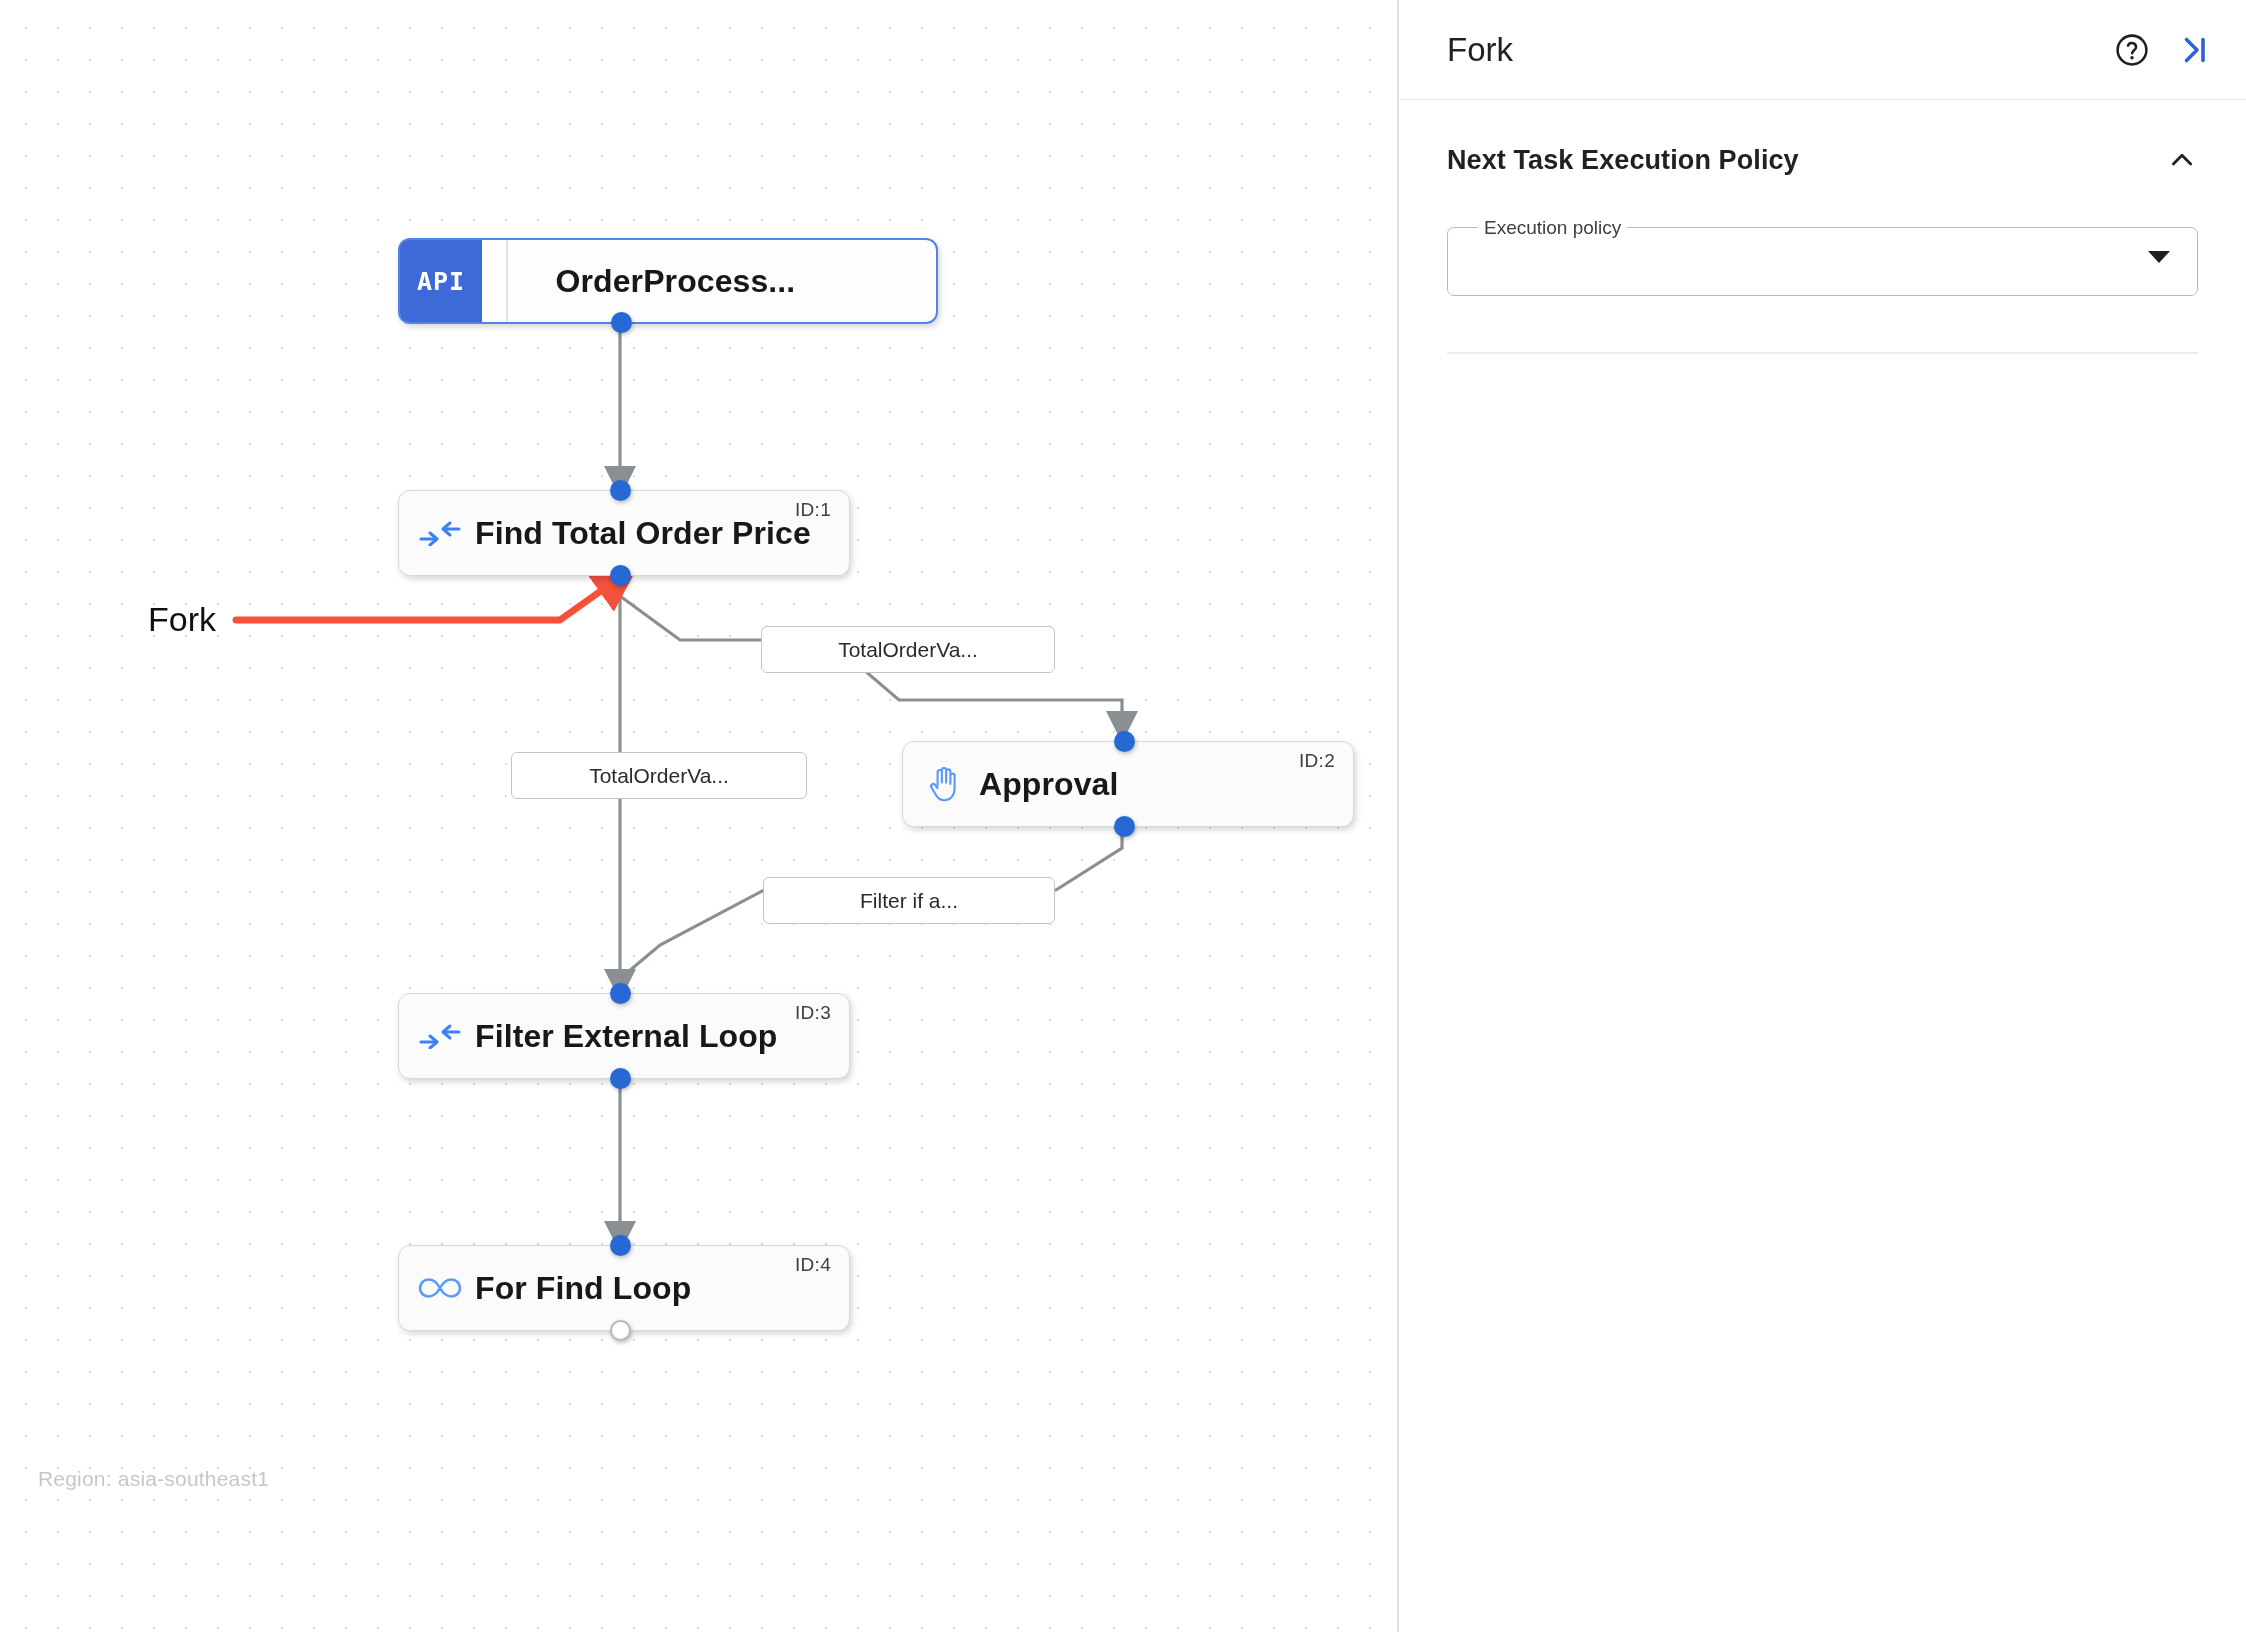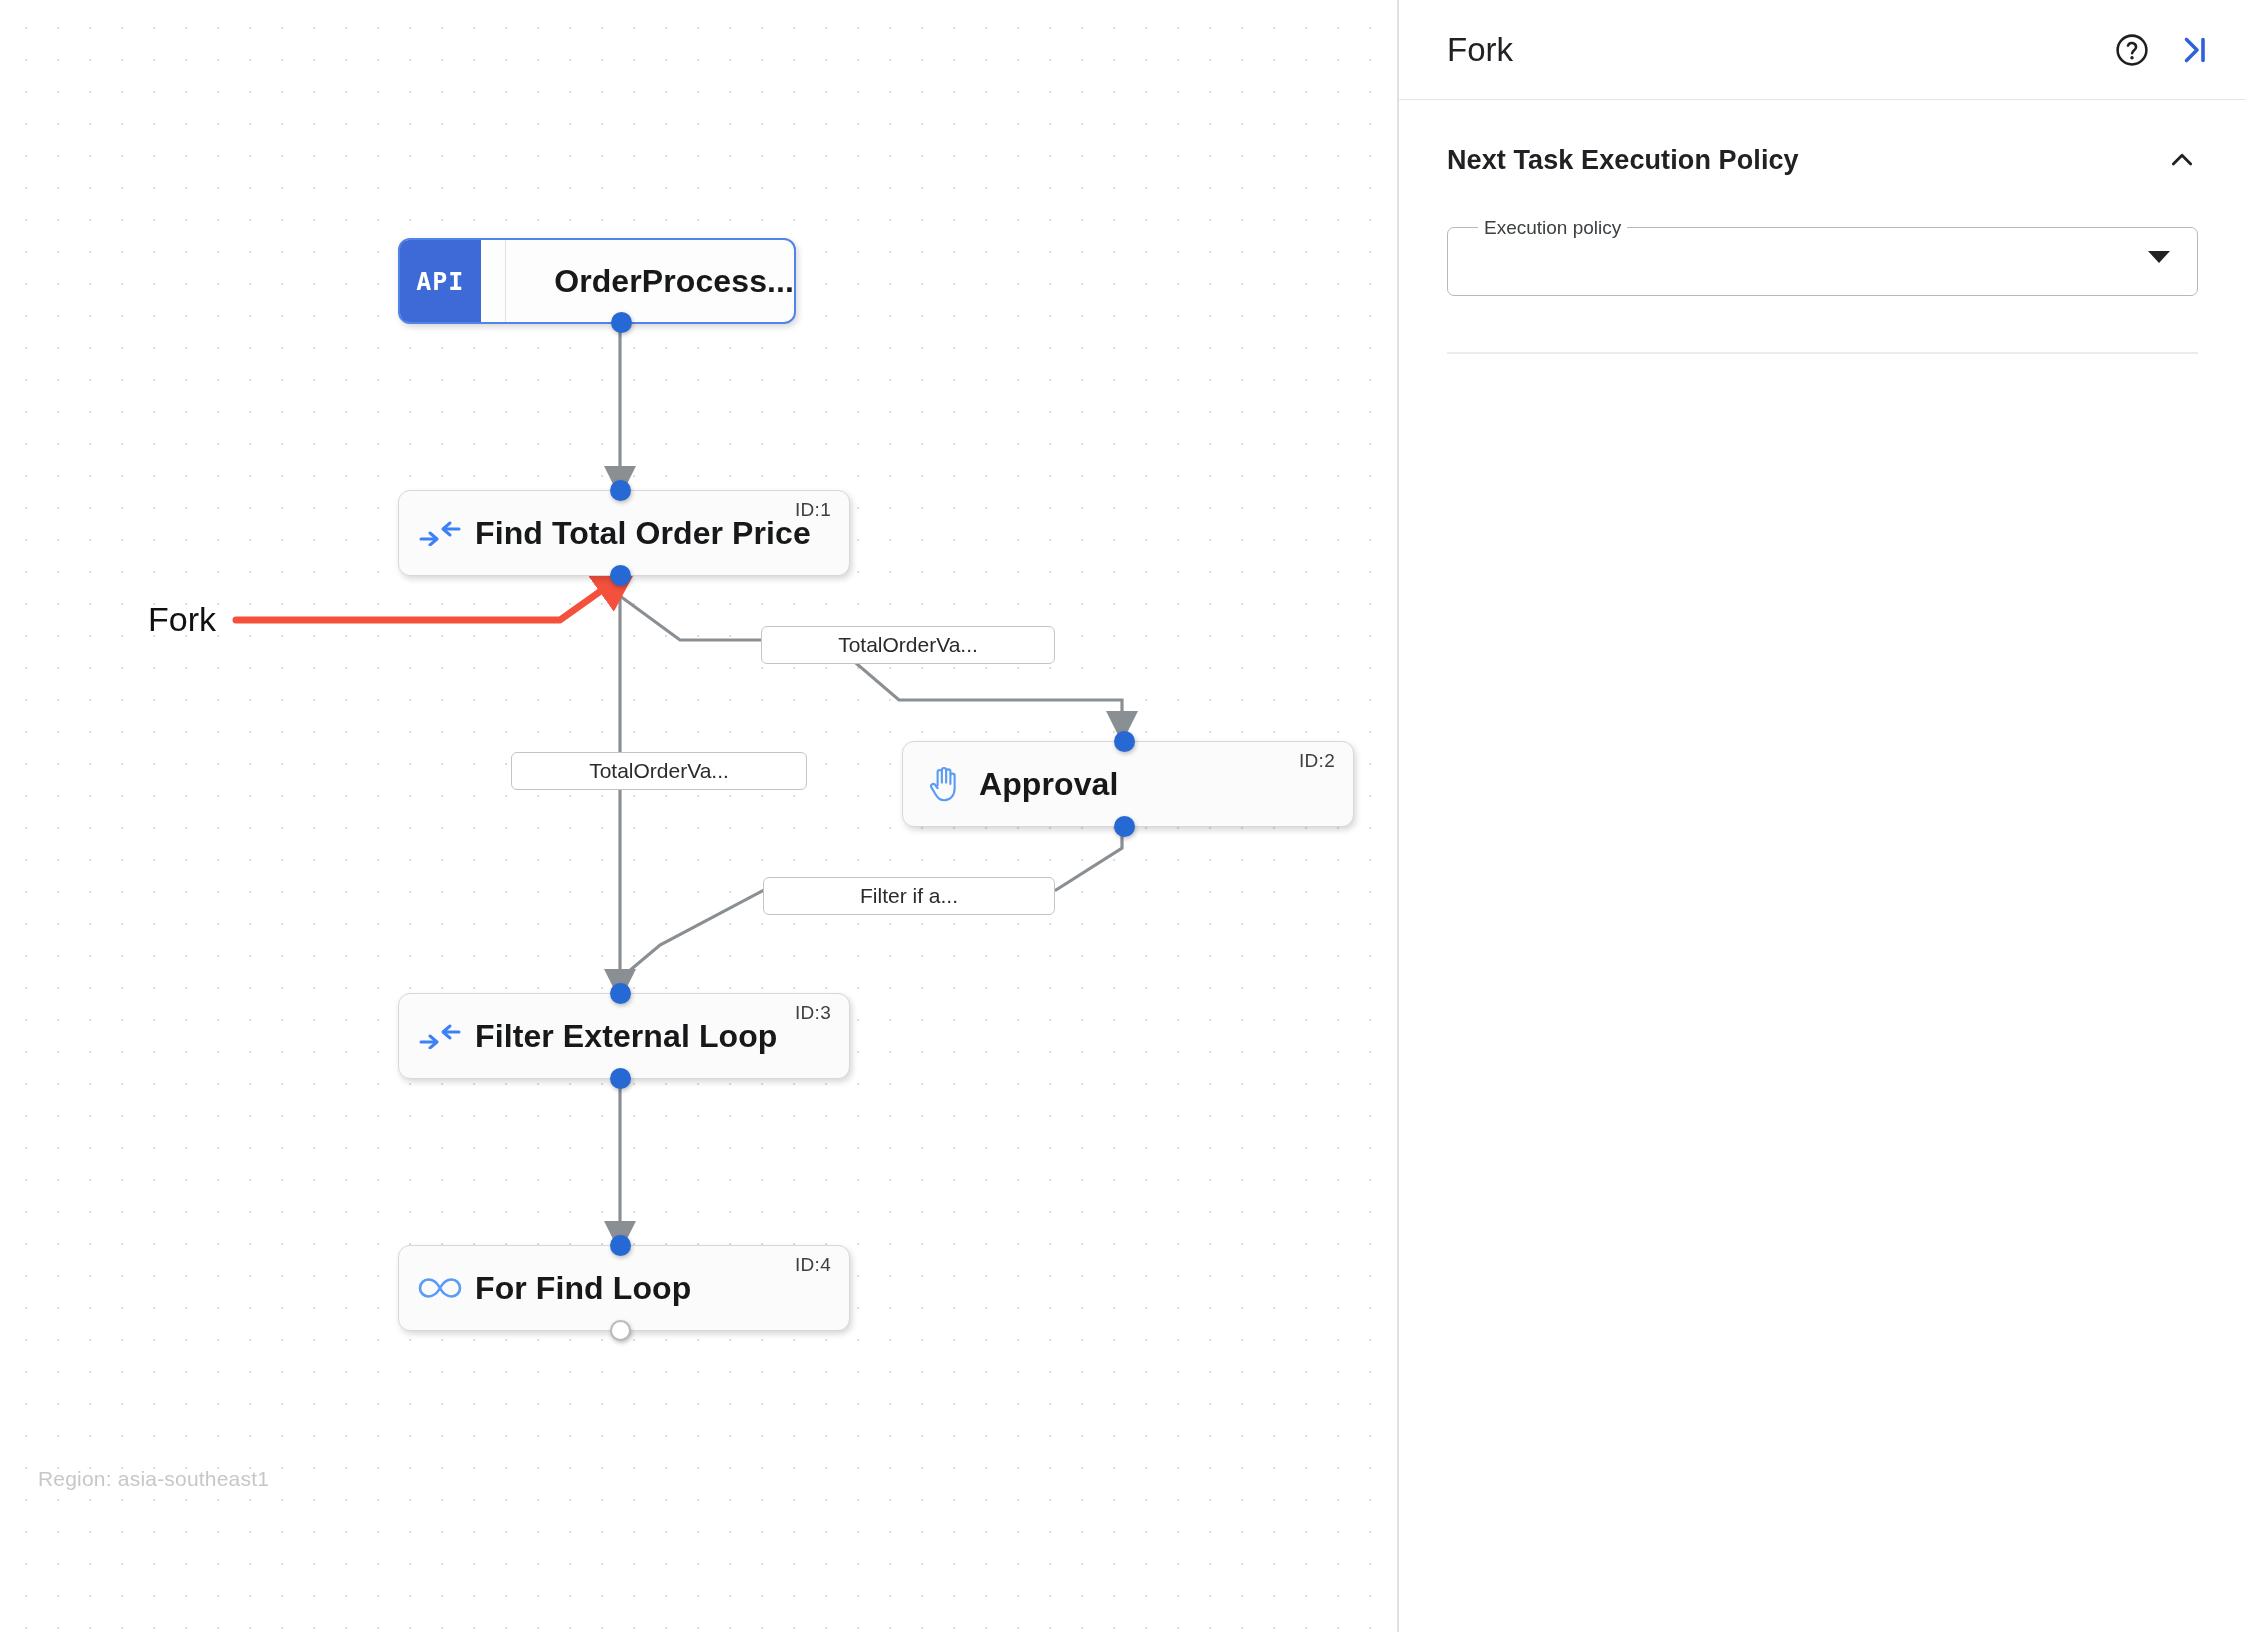--- a/index.html
+++ b/index.html
@@ -69,21 +69,21 @@
   .port{
     position:absolute;width:21px;height:21px;border-radius:50%;
     background:#2769d4;
     box-shadow:1px 2px 4px rgba(0,0,0,.25);
   }
   .port.hollow{background:#ffffff;border:2px solid #b9b9b9;box-sizing:border-box;}
 
   
   .edge-label{
     position:absolute;
-    height:38px;
+    height:47px;
     background:#ffffff;
     border:1.5px solid #c4c4c4;
     border-radius:6px;
     display:flex;align-items:center;justify-content:center;
     font-size:21px;color:#2b2b2b;
     white-space:nowrap;
     box-sizing:border-box;
   }
 
   
@@ -164,21 +164,21 @@
 
     <path d="M620,582 L620,985" stroke="#8a8f94" stroke-width="3.2" fill="none" marker-end="url(#arrow)"></path>
 
     <path d="M1122,828 L1122,848 L1056,890 L764,890 L660,945 L622,977" stroke="#8a8f94" stroke-width="3.2" fill="none"></path>
 
     <path d="M620,1082 L620,1237" stroke="#8a8f94" stroke-width="3.2" fill="none" marker-end="url(#arrow)"></path>
 
     <path d="M236,620 L560,620 L619,578" stroke="#f4503c" stroke-width="7" fill="none" stroke-linecap="round" stroke-linejoin="round" marker-end="url(#redarrow)"></path>
   </svg>
 
-  <div class="node selected" style="left:398px;top:238px;width:398px;gap:24px;">
+  <div class="node selected" style="left:398px;top:238px;width:540px;gap:24px;">
     <div class="api-badge">API</div>
     <div class="api-sep"></div>
     <div class="nlabel" style="margin-left:24px">OrderProcess...</div>
     <div class="port" style="left:211px;bottom:-11px;"></div>
   </div>
 
   <div class="node" style="left:398px;top:490px;width:452px;">
     <div class="nicon">
       <svg width="42" height="26" viewBox="0 0 42 26">
         <g stroke="#3b82f6" stroke-width="3" fill="none" stroke-linecap="round" stroke-linejoin="round">

